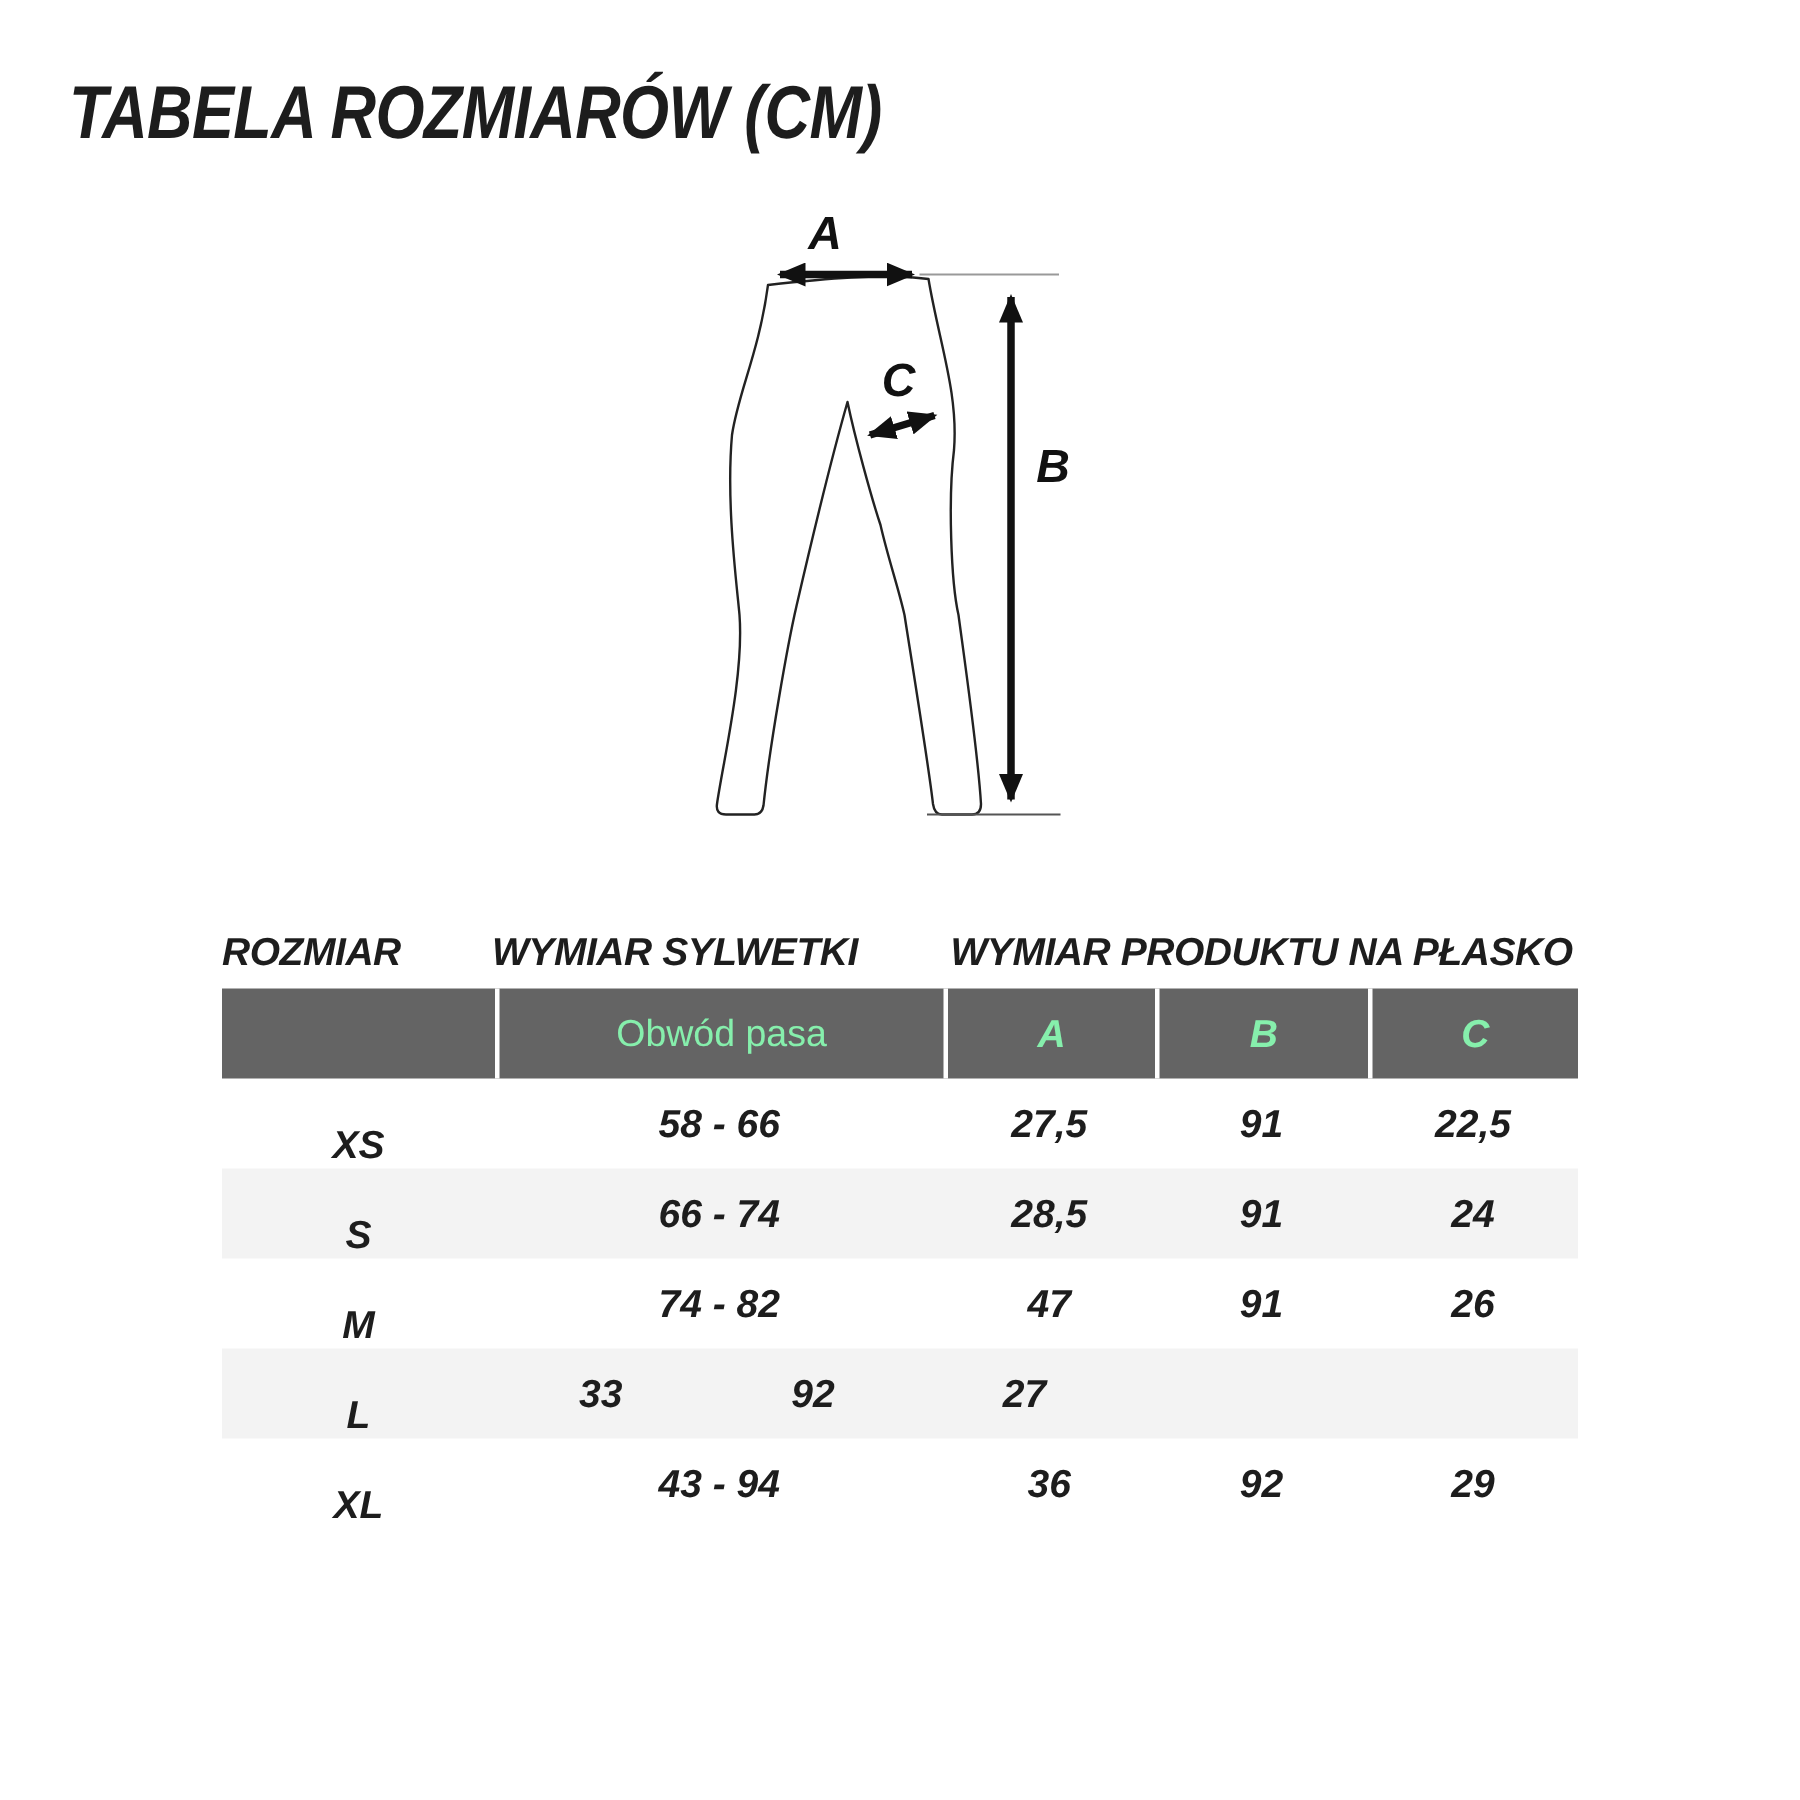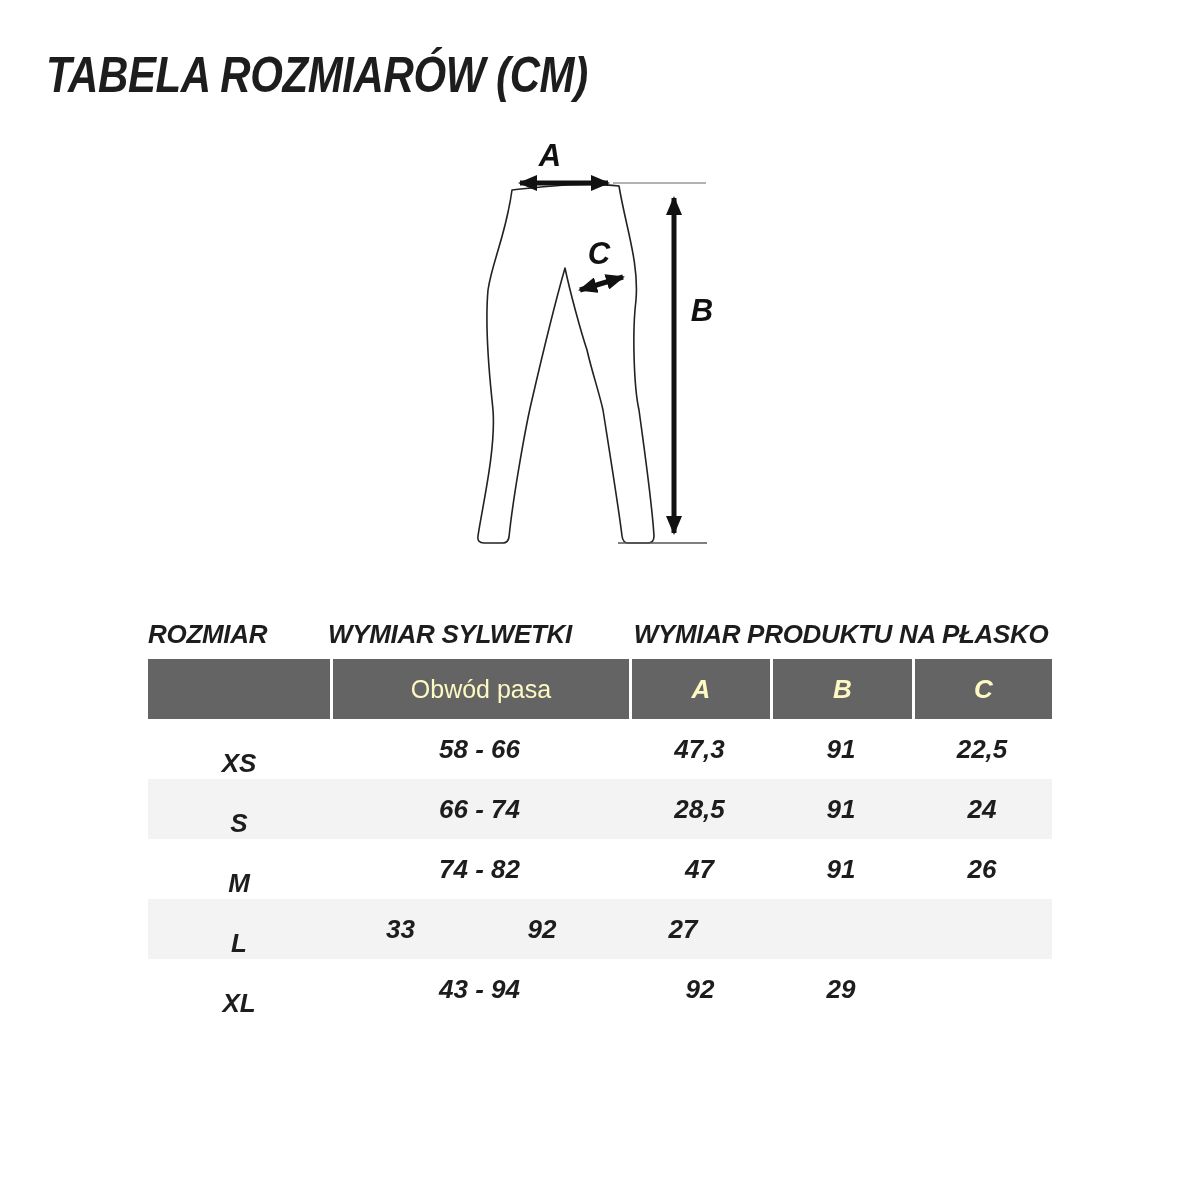--- a/index.html
+++ b/index.html
@@ -51,21 +51,21 @@
   }
   .group-cell { text-align: left; }
   .g1 { width: 182px; }
   .g2 { width: 299px; }
   .g3 { width: 423px; margin-left: 10px; }
   .head-row {
     display: flex;
     height: 60px;
     line-height: 60px;
     background: #646464;
-    color: #fef9c3;
+    color: #86efac;
   }
   .head-cell {
     text-align: center;
     box-sizing: border-box;
   }
   .head-cell + .head-cell { border-left: 3px solid #ffffff; }
   .head-waist { font-size: 25px; font-weight: normal; font-style: normal; }
   .head-abc { font-size: 26px; font-weight: bold; font-style: italic; }
   .t-row {
     display: flex;
@@ -139,21 +139,21 @@
     <div class="head-cell c1"></div>
     <div class="head-cell head-waist c2">Obwód pasa</div>
     <div class="head-cell head-abc c3">A</div>
     <div class="head-cell head-abc c4">B</div>
     <div class="head-cell head-abc c5">C</div>
   </div>
 
   <div class="t-row">
     <div class="cell c1">XS</div>
     <div class="cell c2">58 - 66</div>
-    <div class="cell c3">47,3</div>
+    <div class="cell c3">27,5</div>
     <div class="cell c4">91</div>
     <div class="cell c5">22,5</div>
   </div>
 
   <div class="t-row striped">
     <div class="cell c1">S</div>
     <div class="cell c2">66 - 74</div>
     <div class="cell c3">28,5</div>
     <div class="cell c4">91</div>
     <div class="cell c5">24</div>
@@ -170,17 +170,18 @@
   <div class="t-row striped">
     <div class="cell c1">L</div>
     <div class="cell c3">33</div>
     <div class="cell c4">92</div>
     <div class="cell c5">27</div>
   </div>
 
   <div class="t-row">
     <div class="cell c1">XL</div>
     <div class="cell c2">43 - 94</div>
+    <div class="cell c3">36</div>
     <div class="cell c4">92</div>
     <div class="cell c5">29</div>
   </div>
 
 </div>
 
 </body></html>

